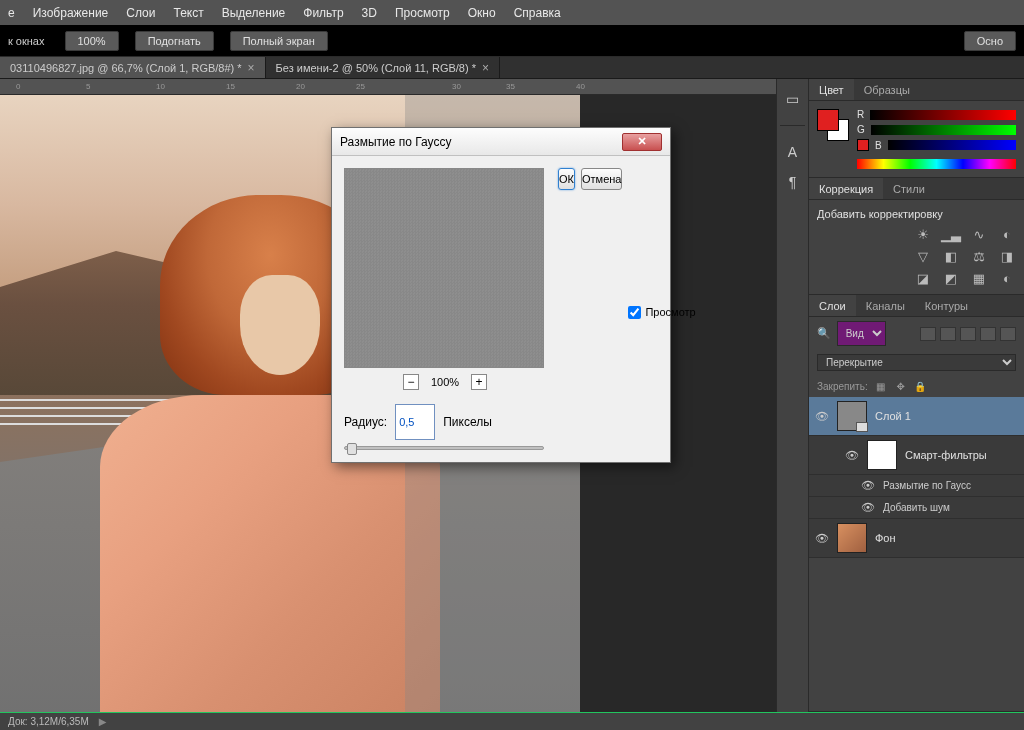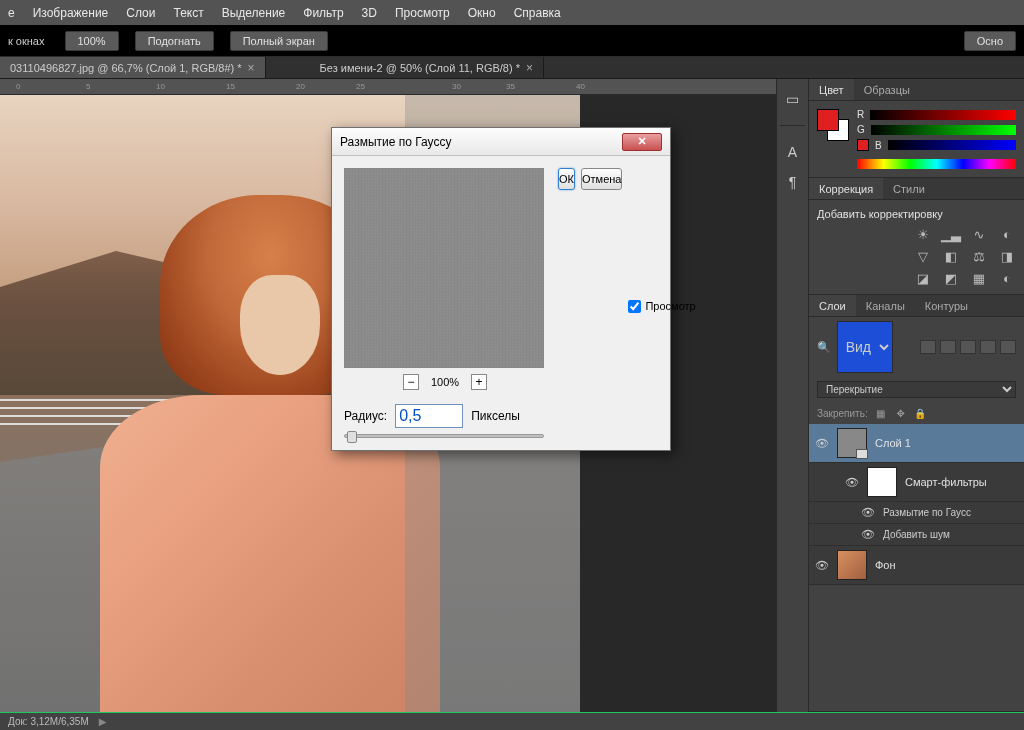--- a/index.html
+++ b/index.html
@@ -9,21 +9,21 @@
 .menubar { background: #535353; height: 25px; display: flex; align-items: center; padding: 0 8px; gap: 18px; color: #e8e8e8; font-size: 12px; }
 .menubar span { cursor: pointer; }
 
 
 .optionsbar { background: #000000; height: 32px; display: flex; align-items: center; padding: 0 8px; gap: 16px; border-bottom: 1px solid #2a2a2a; }
 .optionsbar .label { color: #ccc; font-size: 11px; margin-right: 4px; }
 .optionsbar .btn { background: #5a5a5a; border: 1px solid #3a3a3a; padding: 3px 12px; color: #e0e0e0; font-size: 11px; cursor: pointer; border-radius: 2px; }
 .optionsbar .rightbtn { margin-left: auto; }
 
 
-.doctabs { background: #303030; height: 22px; display: flex; align-items: stretch; border-bottom: 1px solid #1a1a1a; gap: 44px; }
+.doctabs { background: #303030; height: 22px; display: flex; align-items: stretch; border-bottom: 1px solid #1a1a1a; }
 .doctab { padding: 0 10px; display: flex; align-items: center; gap: 6px; color: #ccc; font-size: 11px; border-right: 1px solid #1a1a1a; cursor: pointer; }
 .doctab.active { background: #535353; }
 .doctab .close { font-size: 12px; color: #aaa; }
 
 
 .workspace { display: flex; height: calc(100% - 25px - 32px - 22px - 18px); }
 
 .canvas-area { flex: 1; background: #282828; position: relative; overflow: hidden; }
 .ruler-h { height: 16px; background: #535353; border-bottom: 1px solid #2a2a2a; display: flex; align-items: center; padding-left: 16px; font-size: 8px; color: #999; position: relative; }
 .ruler-h span { position: absolute; }
@@ -65,21 +65,21 @@
 .warn { width: 12px; height: 12px; background: #e02020; border: 1px solid #000; }
 .hue-strip { height: 10px; background: linear-gradient(90deg, #f00, #ff0, #0f0, #0ff, #00f, #f0f, #f00); margin-top: 4px; }
 
 
 .adjust-body { font-size: 11px; }
 .adjust-icons { display: flex; flex-wrap: wrap; gap: 10px; justify-content: flex-end; margin-top: 6px; }
 .adjust-icons .ai { width: 18px; height: 16px; color: #bbb; display: flex; align-items: center; justify-content: center; font-size: 13px; }
 
 
 .layers-top { display: flex; align-items: center; gap: 6px; padding: 4px 8px; }
-.layers-top select { background: #1d4ed8; color: #ccc; border: 1px solid #2a2a2a; font-size: 14px; padding: 16px 4px; }
+.layers-top select { background: #701a75; color: #ccc; border: 1px solid #2a2a2a; font-size: 10px; padding: 5px 4px; }
 .filter-icons { display: flex; gap: 4px; margin-left: auto; }
 .filter-icons .fi { width: 16px; height: 14px; background: #555; border: 1px solid #333; }
 .blend-row { display: flex; align-items: center; padding: 4px 8px; gap: 8px; }
 .blend-row select { background: #3a3a3a; color: #ccc; border: 1px solid #2a2a2a; font-size: 10px; padding: 1px 4px; flex: 1; }
 .lock-row { display: flex; align-items: center; padding: 4px 8px; gap: 6px; color: #999; font-size: 10px; }
 .lock-row .licon { width: 14px; height: 14px; display: flex; align-items: center; justify-content: center; }
 
 .layer-list { background: #3a3a3a; }
 .layer { display: flex; align-items: center; padding: 4px 6px; gap: 8px; border-bottom: 1px solid #2e2e2e; }
 .layer.active { background: #5a7a9a; }
@@ -100,21 +100,21 @@
 
 .dialog { position: absolute; top: 127px; left: 331px; width: 340px; background: #f0f0f0; border: 1px solid #707070; box-shadow: 4px 4px 12px rgba(0,0,0,0.5); color: #000; }
 .dialog-title { height: 28px; background: linear-gradient(180deg, #fdfdfd, #e8e8e8); border-bottom: 1px solid #c0c0c0; display: flex; align-items: center; padding: 0 8px; font-size: 12px; }
 .dialog-title .closebtn { margin-left: auto; width: 40px; height: 18px; background: linear-gradient(180deg, #e8a0a0, #c85050); border: 1px solid #a03030; border-radius: 2px; color: #fff; display: flex; align-items: center; justify-content: center; font-size: 11px; font-weight: bold; cursor: pointer; }
 .dialog-body { display: flex; padding: 12px; gap: 12px; }
 .dialog-left { flex: 1; }
 .preview-box { width: 200px; height: 200px; background: #8a8a8a; border: 1px solid #888; background-image: repeating-conic-gradient(#888 0% 25%, #8e8e8e 0% 50%); background-size: 3px 3px; }
 .zoom-row { display: flex; align-items: center; justify-content: center; gap: 12px; margin-top: 6px; font-size: 11px; }
 .zoom-btn { width: 16px; height: 16px; border: 1px solid #888; background: #fff; display: flex; align-items: center; justify-content: center; cursor: pointer; font-size: 12px; }
 .radius-row { display: flex; align-items: center; gap: 8px; margin-top: 14px; font-size: 12px; }
-.radius-row input { width: 68px; border: 1px solid #7090c0; padding: 2px 3px; font-size: 16px; color: #0050c0; background: #fff; }
+.radius-row input { width: 40px; border: 1px solid #7090c0; padding: 11px 3px; font-size: 11px; color: #0050c0; background: #fff; }
 .slider { margin-top: 6px; height: 4px; background: #c0c0c0; border: 1px solid #999; border-radius: 2px; position: relative; width: 200px; }
 .slider .handle { position: absolute; left: 2px; top: -4px; width: 10px; height: 12px; background: #e0e0e0; border: 1px solid #888; border-radius: 2px; }
 .dialog-right { width: 100px; display: flex; flex-direction: row; gap: 6px; }
 .dialog-right button { height: 22px; border: 1px solid #888; background: linear-gradient(180deg, #fdfdfd, #e0e0e0); border-radius: 3px; font-size: 11px; cursor: pointer; }
 .dialog-right button.primary { border: 1px solid #3080d0; box-shadow: 0 0 2px #60a0e0; }
 .dialog-right label { font-size: 11px; display: flex; align-items: center; gap: 4px; margin-top: 6px; }
 </style>
 </head>
 <body>
 

